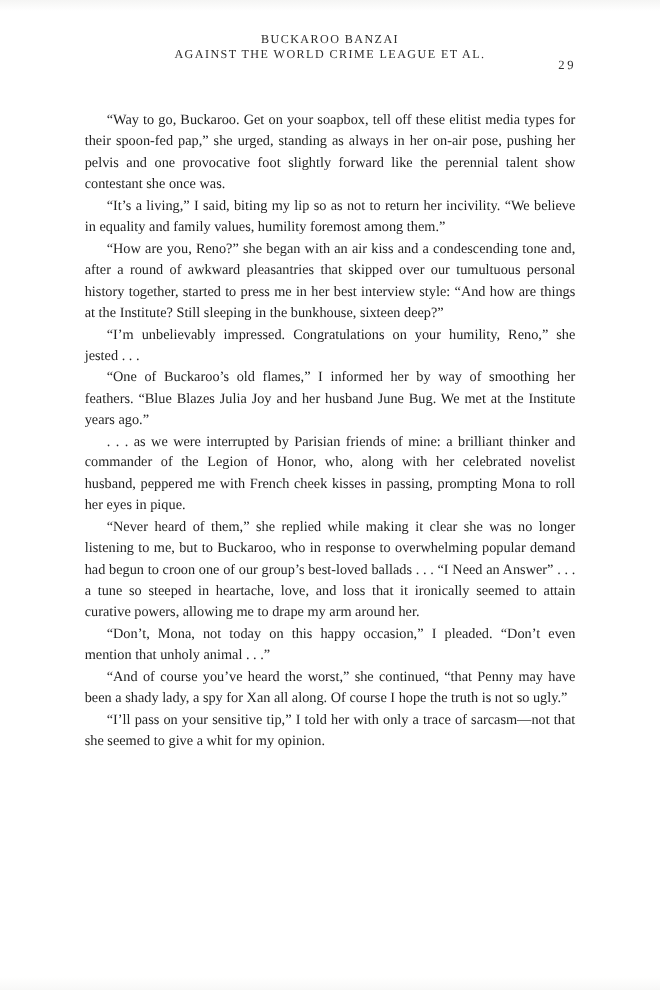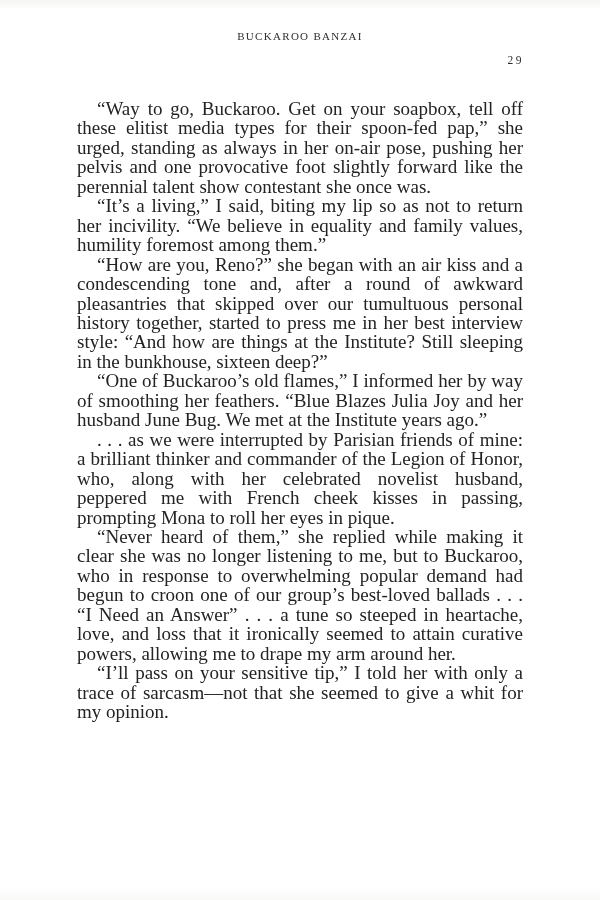--- a/index.html
+++ b/index.html
@@ -36,45 +36,49 @@
     font-size: 11.5px;
     line-height: 13.5px;
     letter-spacing: 2.5px;
     color: #2e2e2e;
   }
   .body-text {
     position: absolute;
     top: 99px;
     left: 77px;
     width: 446px;
-    font-size: 19px;
+    font-size: 13px;
     line-height: 19.45px;
     text-align: justify;
     color: #232323;
   }
   .para {
     margin: 0;
     padding: 0;
     text-indent: 20px;
   }
 </style>
 </head>
 <body>
 
 <div class="page">
 
   <div class="running-head">
     <div>BUCKAROO BANZAI</div>
+    <div>AGAINST THE WORLD CRIME LEAGUE ET AL.</div>
   </div>
 
   <div class="folio">29</div>
 
   <div class="body-text">
       <p class="para">“Way to go, Buckaroo. Get on your soapbox, tell off these elitist media types for their spoon-fed pap,” she urged, standing as always in her on-air pose, pushing her pelvis and one provocative foot slightly forward like the perennial talent show contestant she once was.</p>
       <p class="para">“It’s a living,” I said, biting my lip so as not to return her incivility. “We believe in equality and family values, humility foremost among them.”</p>
       <p class="para">“How are you, Reno?” she began with an air kiss and a condescending tone and, after a round of awkward pleasantries that skipped over our tumultuous personal history together, started to press me in her best interview style: “And how are things at the Institute? Still sleeping in the bunkhouse, sixteen deep?”</p>
+      <p class="para">“I’m unbelievably impressed. Congratulations on your humility, Reno,” she jested .&nbsp;.&nbsp;.</p>
       <p class="para">“One of Buckaroo’s old flames,” I informed her by way of smoothing her feathers. “Blue Blazes Julia Joy and her husband June Bug. We met at the Institute years ago.”</p>
       <p class="para">.&nbsp;.&nbsp;. as we were interrupted by Parisian friends of mine: a brilliant thinker and commander of the Legion of Honor, who, along with her celebrated novelist husband, peppered me with French cheek kisses in passing, prompting Mona to roll her eyes in pique.</p>
       <p class="para">“Never heard of them,” she replied while making it clear she was no longer listening to me, but to Buckaroo, who in response to overwhelming popular demand had begun to croon one of our group’s best-loved ballads .&nbsp;.&nbsp;. “I Need an Answer” .&nbsp;.&nbsp;. a tune so steeped in heartache, love, and loss that it ironically seemed to attain curative powers, allowing me to drape my arm around her.</p>
+      <p class="para">“Don’t, Mona, not today on this happy occasion,” I pleaded. “Don’t even mention that unholy animal .&nbsp;.&nbsp;.”</p>
+      <p class="para">“And of course you’ve heard the worst,” she continued, “that Penny may have been a shady lady, a spy for Xan all along. Of course I hope the truth is not so ugly.”</p>
       <p class="para">“I’ll pass on your sensitive tip,” I told her with only a trace of sarcasm—not that she seemed to give a whit for my opinion.</p>
     </div>
 
 </div>
 
 </body></html>

